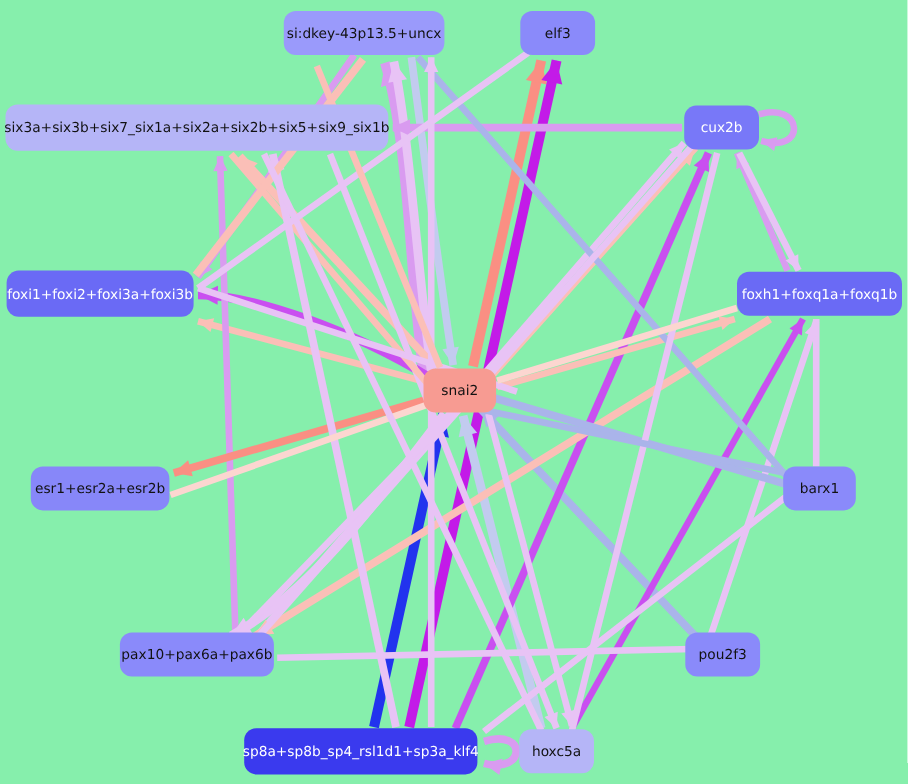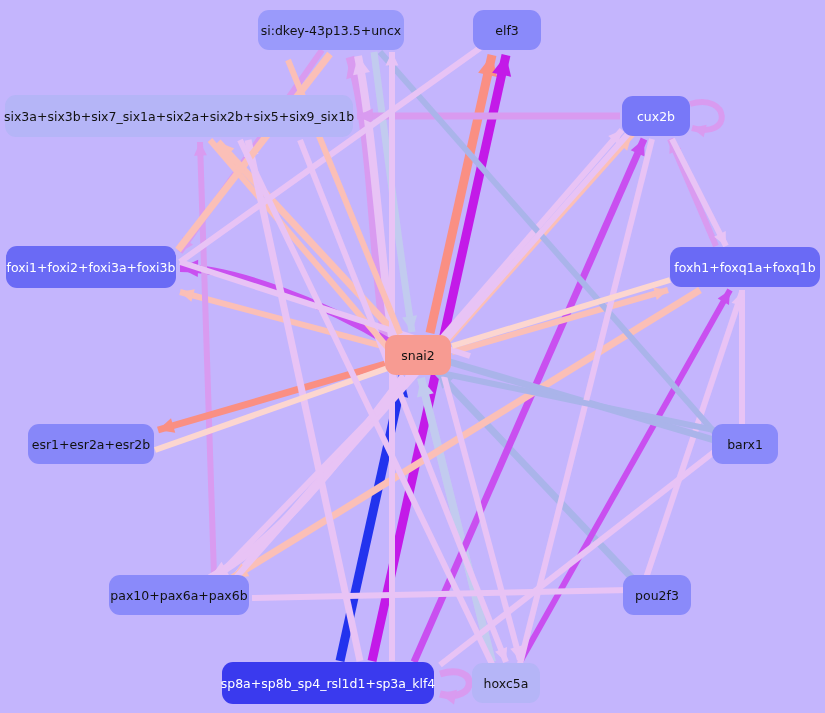--- a/index.html
+++ b/index.html
@@ -7,21 +7,21 @@
     padding: 0;
     background: #ffffff;
   }
   body {
     font-family: "DejaVu Sans", "Liberation Sans", sans-serif;
   }
   #graph-canvas {
     position: relative;
     width: 825px;
     height: 713px;
-    background: #c4b5fd;
+    background: #86efac;
     overflow: hidden;
   }
   svg.net {
     position: absolute;
     left: 0;
     top: 0;
     width: 825px;
     height: 713px;
   }
   .node-rect {

